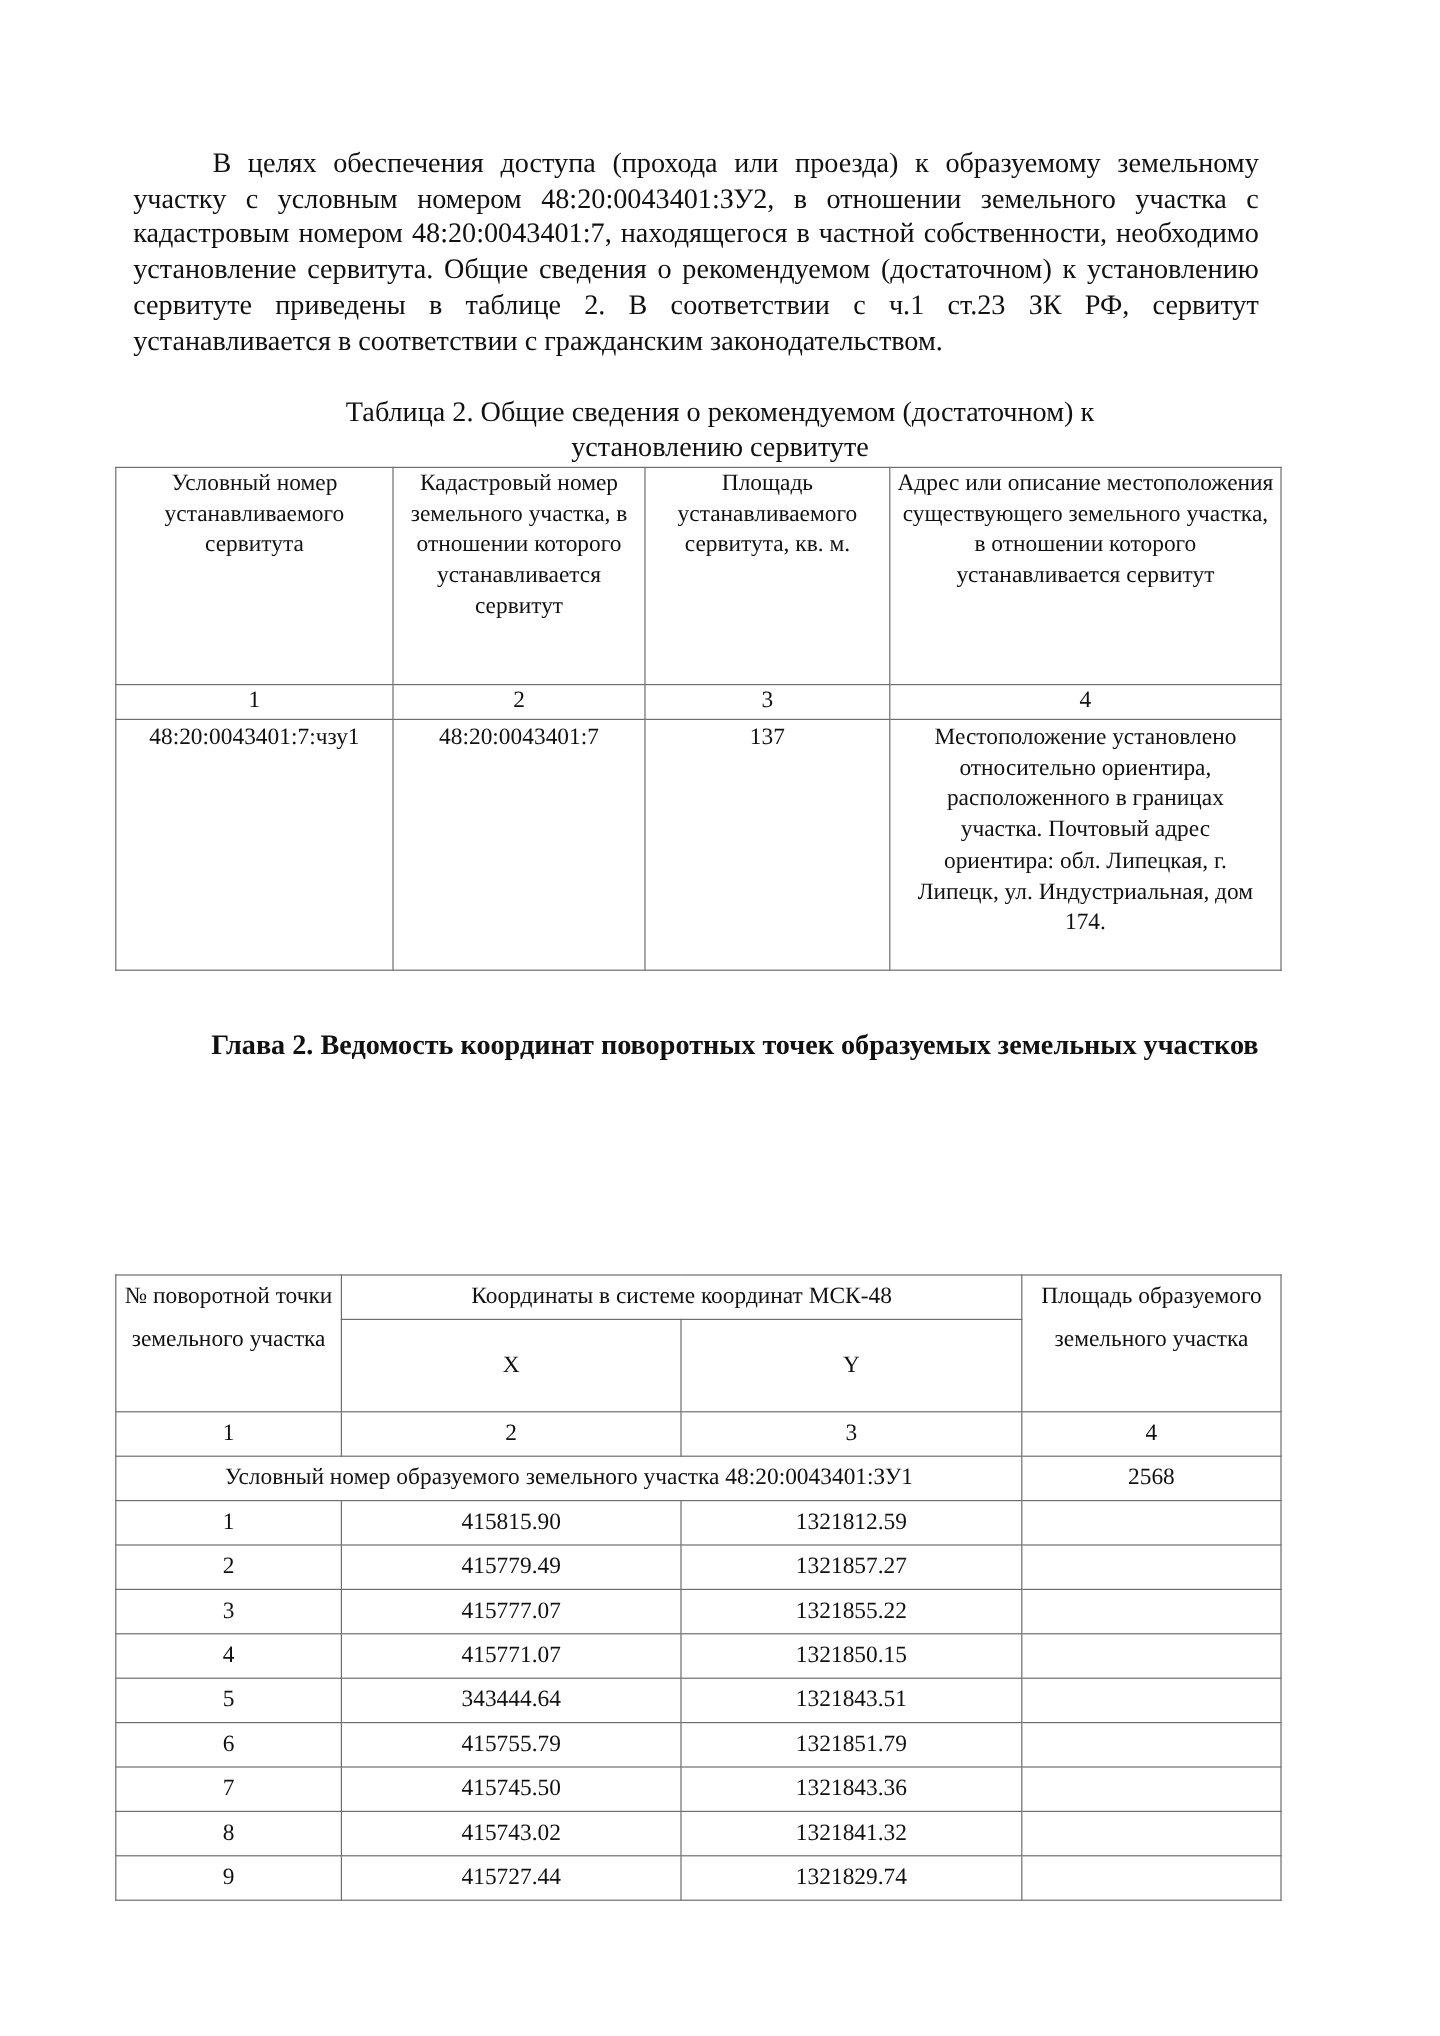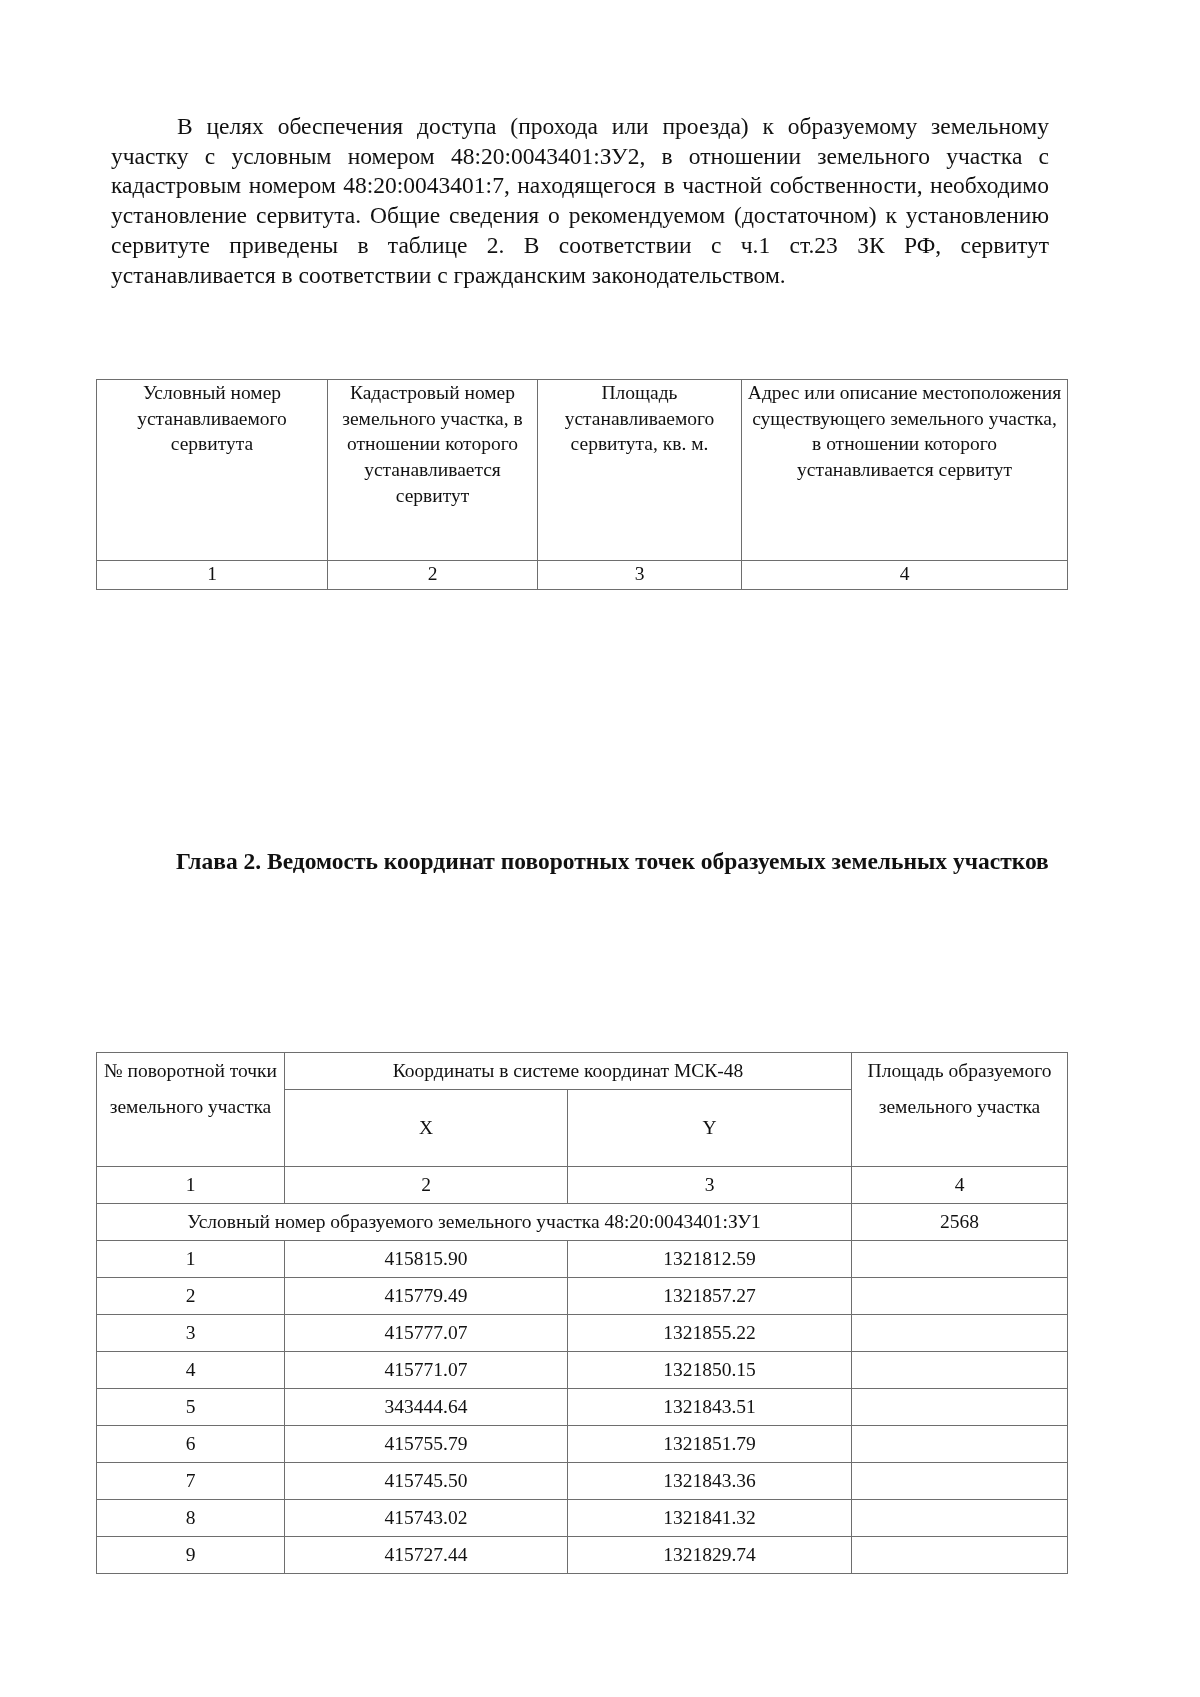--- a/index.html
+++ b/index.html
@@ -1,21 +1,21 @@
 <!DOCTYPE html>
 <html><head>
 <meta charset="utf-8">
 <style>
   html, body { margin: 0; padding: 0; background: #ffffff; }
   body {
     width: 1200px; height: 1697px; position: relative; overflow: hidden;
     font-family: "Liberation Serif", "DejaVu Serif", serif;
     color: #111;
   }
-  .page { position: absolute; left: 0; top: 4px; width: 1200px; height: 1393px; }
+  .page { position: absolute; left: 0; top: 14px; width: 1200px; height: 1393px; }
   .para {
     position: absolute; left: 111px; width: 938px;
     font-size: 23.5px; line-height: 29.7px; text-align: justify;
     text-align-last: left; margin: 0;
   }
   .para .indent { display: inline-block; width: 66px; }
   .caption {
     position: absolute; text-align: center; font-size: 23.5px; line-height: 29px; margin: 0;
   }
   table {
@@ -35,40 +35,50 @@
   .t3 td { padding: 0 4px; line-height: 36px; }
   .t3 .datarow td { height: 25px; vertical-align: middle; }
 </style>
 </head>
 <body>
 
 <div class="page">
 
   <p class="para" style="top:108px;"><span class="indent"></span><span>В целях обеспечения доступа (прохода или проезда) к образуемому земельному участку с условным номером 48:20:0043401:ЗУ2, в отношении земельного участка с кадастровым номером 48:20:0043401:7, находящегося в частной собственности, необходимо установление сервитута. Общие сведения о рекомендуемом (достаточном) к установлению сервитуте приведены в таблице 2. В соответствии с ч.1 ст.23 ЗК РФ, сервитут устанавливается в соответствии с гражданским законодательством.</span></p>
 
+  <p class="caption" style="left:180px; width:840px; top:316px;">
+    <span>Таблица 2. Общие сведения о рекомендуемом (достаточном) к</span><br>
+    <span>установлению сервитуте</span>
+  </p>
 
   <table class="t1" style="left:96px; top:375px; width:971px;border-radius:26px;">
     <colgroup>
       <col style="width:231px">
         <col style="width:210px">
         <col style="width:204px">
         <col style="width:326px">
     </colgroup>
     <tbody>
         <tr>
       <td style="height:180px;">Условный номер устанавливаемого сервитута</td>
       <td>Кадастровый номер земельного участка, в отношении которого устанавливается сервитут</td>
       <td>Площадь устанавливаемого сервитута, кв. м.</td>
       <td>Адрес или описание местоположения существующего земельного участка, в отношении которого устанавливается сервитут</td>
     </tr>
     <tr>
       <td style="height:28px;">1</td>
       <td>2</td>
       <td>3</td>
       <td>4</td>
+    </tr>
+    <tr>
+      <td style="height:206px; padding-top:2px;">48:20:0043401:7:чзу1</td>
+      <td style="padding-top:2px;">48:20:0043401:7</td>
+      <td style="padding-top:2px;">137</td>
+      <td style="padding:2px 18px 0 18px;">Местоположение установлено относительно ориентира, расположенного в границах участка. Почтовый адрес ориентира: обл. Липецкая, г. Липецк, ул. Индустриальная, дом 174.</td>
     </tr>
   </tbody>
     </table>
 
   <p class="heading" style="top:841px;"><span class="indent"></span><span>Глава 2. Ведомость координат поворотных точек образуемых земельных участков</span></p>
 
 
 
   <table class="t3" style="left:96px; top:1048px; width:971px;">
     <colgroup>

